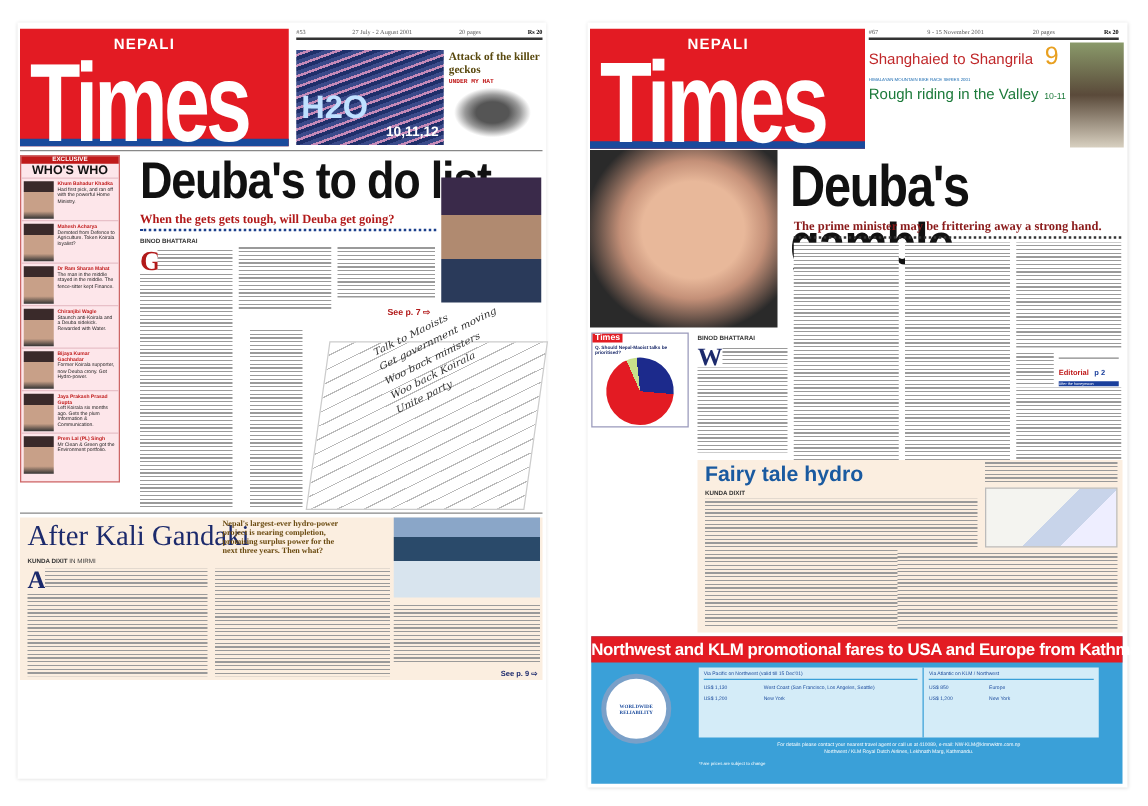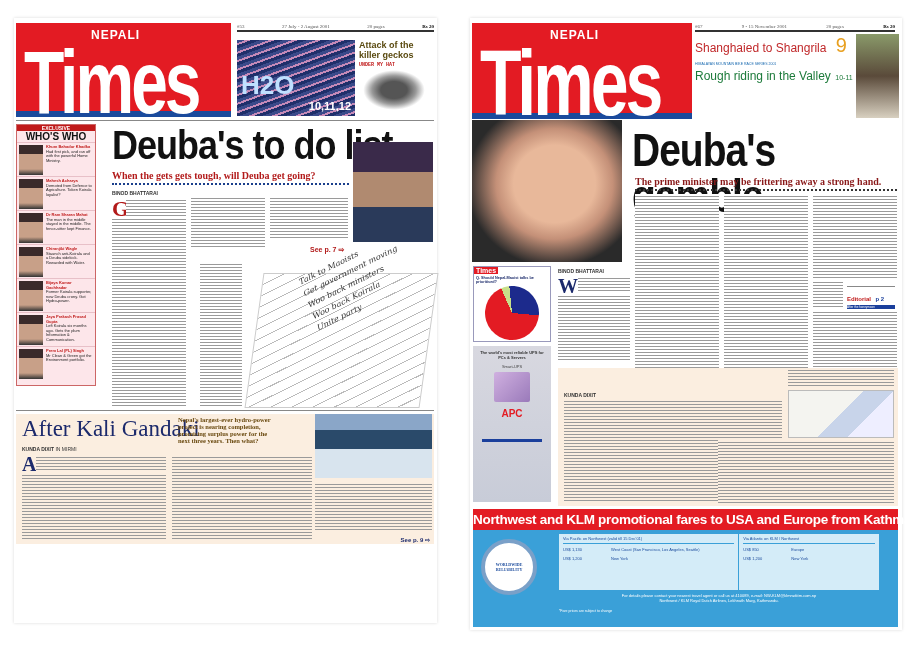--- a/index.html
+++ b/index.html
@@ -30,21 +30,21 @@
     <span>#53</span>
     <span>27 July - 2 August 2001</span>
     <span>20 pages</span>
     <b>Rs 20</b>
   </div>
   <div class="photo" style="left:223px;top:22px;width:118px;height:76px;background:repeating-linear-gradient(160deg,#3a4a8a 0 3px,#c58ab8 3px 5px,#1f2f6a 5px 8px)">
     <span style="position:absolute;left:4px;top:30px;font-size:26px;font-weight:bold;color:#bfe0ff">H2O</span>
     <span style="position:absolute;right:4px;bottom:4px;font-size:11px;font-weight:bold;color:#fff">10,11,12</span>
   </div>
   <div style="position:absolute;left:345px;top:22px;width:75px;height:76px">
-    <div style="font-family:Liberation Sans, sans-serif;font-weight:bold;font-size:9px;line-height:10px;color:#5a4a10">Attack of the killer geckos</div>
+    <div style="font-family:Liberation Serif, serif;font-weight:bold;font-size:9px;line-height:10px;color:#5a4a10">Attack of the killer geckos</div>
     <div style="font-family:'Liberation Mono',monospace;font-size:5px;font-weight:bold;color:#c01a1a;margin-top:2px">UNDER MY HAT</div>
     <div style="margin:2px 0 0 4px;width:62px;height:40px;background:radial-gradient(ellipse at 50% 50%,#555 0 30%,#999 50%,transparent 70%)"></div>
   </div>
   <div style="position:absolute;left:2px;top:102px;width:418px;border-top:1px solid #888"></div>
 
   <div style="position:absolute;left:2px;top:106px;width:80px;height:262px;background:#fde6ea;border:1px solid #b08;border-color:#c66">
     <div style="background:#c01a1a;color:#fff;font-size:5px;font-weight:bold;text-align:center">EXCLUSIVE</div>
     <div style="font-size:10px;font-weight:bold;text-align:center;color:#111">WHO'S WHO</div>
     <div id="ww-list">
         <div style="display: flex; gap: 3px; padding: 2px; height: 34px; border-top: 1px solid rgb(232, 192, 200);">
@@ -175,29 +175,23 @@
   <div style="position:absolute;left:3px;top:248px;width:78px;height:76px;border:1px solid #99b;background:#fff">
     <div style="background:#e31b23;color:#fff;font-size:7px;font-weight:bold;width:24px;padding-left:2px">Times</div>
     <div style="font-size:3.8px;font-weight:bold;color:#1a2a6a;margin:2px">Q. Should Nepal-Maoist talks be prioritised?</div>
     <div style="width:54px;height:54px;margin:2px auto;border-radius:50%;background:conic-gradient(#e31b23 0 67%,#c8e08a 67% 72%,#1c2a8c 72% 100%);transform:rotate(95deg)"></div>
   </div>
   <div class="byline" style="left:88px;top:250px">BINOD BHATTARAI</div>
   <div style="position:absolute;left:88px;top:258px;font-size:20px;font-weight:bold;color:#1c2a6c;font-family:'Liberation Serif',serif;line-height:1">W</div>
   <div class="txt" style="left:108px;top:258px;width:52px;height:16px"></div>
   <div class="txt" style="left:88px;top:276px;width:72px;height:68px"></div>
 
-  <div style="position:absolute;left:3px;top:328px;width:78px;height:156px;background:linear-gradient(#d8d8e0,#c8ccd8)">
-    <div style="font-size:4px;font-weight:bold;color:#333;text-align:center;padding:4px 3px">The world's most reliable UPS for PCs &amp; Servers</div>
-    <div style="font-size:4px;text-align:center;color:#444">Smart-UPS</div>
-    <div style="width:36px;height:30px;margin:3px auto;background:linear-gradient(135deg,#d0b0e0,#9a7aba);border-radius:2px"></div>
-    <div style="font-size:10px;font-weight:bold;color:#e31b23;text-align:center;margin-top:6px">APC</div>
-    <div style="height:3px;width:60px;margin:20px auto 0;background:#1a3f9c"></div>
-  </div>
 
   <div style="position:absolute;left:88px;top:350px;width:340px;height:138px;background:#fbeee0">
+    <div style="position:absolute;left:6px;top:2px;font-size:17px;font-weight:bold;color:#1a5aa0">Fairy tale hydro</div>
     <div class="byline" style="left:6px;top:24px">KUNDA DIXIT</div>
     <div class="txt" style="left:6px;top:31px;width:218px;height:104px;background:repeating-linear-gradient(#fbeee0 0 2px,#9a9a9a 2px 3px)"></div>
     <div class="photo" style="left:230px;top:22px;width:106px;height:48px;border:1px solid #bbb;background:linear-gradient(135deg,#f4f4f0 0 50%,#c8d4ea 50% 70%,#eef 70%)"></div>
     <div class="txt" style="left:230px;top:0;width:106px;height:20px;background:repeating-linear-gradient(#fbeee0 0 2px,#9a9a9a 2px 3px)"></div>
     <div class="txt" style="left:160px;top:72px;width:176px;height:63px;background:repeating-linear-gradient(#fbeee0 0 2px,#9a9a9a 2px 3px)"></div>
   </div>
 
   <div style="position:absolute;left:3px;top:491px;width:425px;height:118px;background:#3aa0d8">
     <div style="background:#e31b23;color:#fff;font-size:13.5px;font-weight:bold;text-align:center;padding:3px 0;white-space:nowrap;letter-spacing:-.3px">Northwest and KLM promotional fares to USA and Europe from Kathmandu.</div>
     <div style="position:absolute;left:8px;top:30px;width:56px;height:56px;border-radius:50%;background:#fff;border:4px solid #7aa0c8;display:flex;align-items:center;justify-content:center;text-align:center;font-size:4px;font-family:'Liberation Serif',serif;color:#1a4a9c;font-weight:bold;padding:6px">

